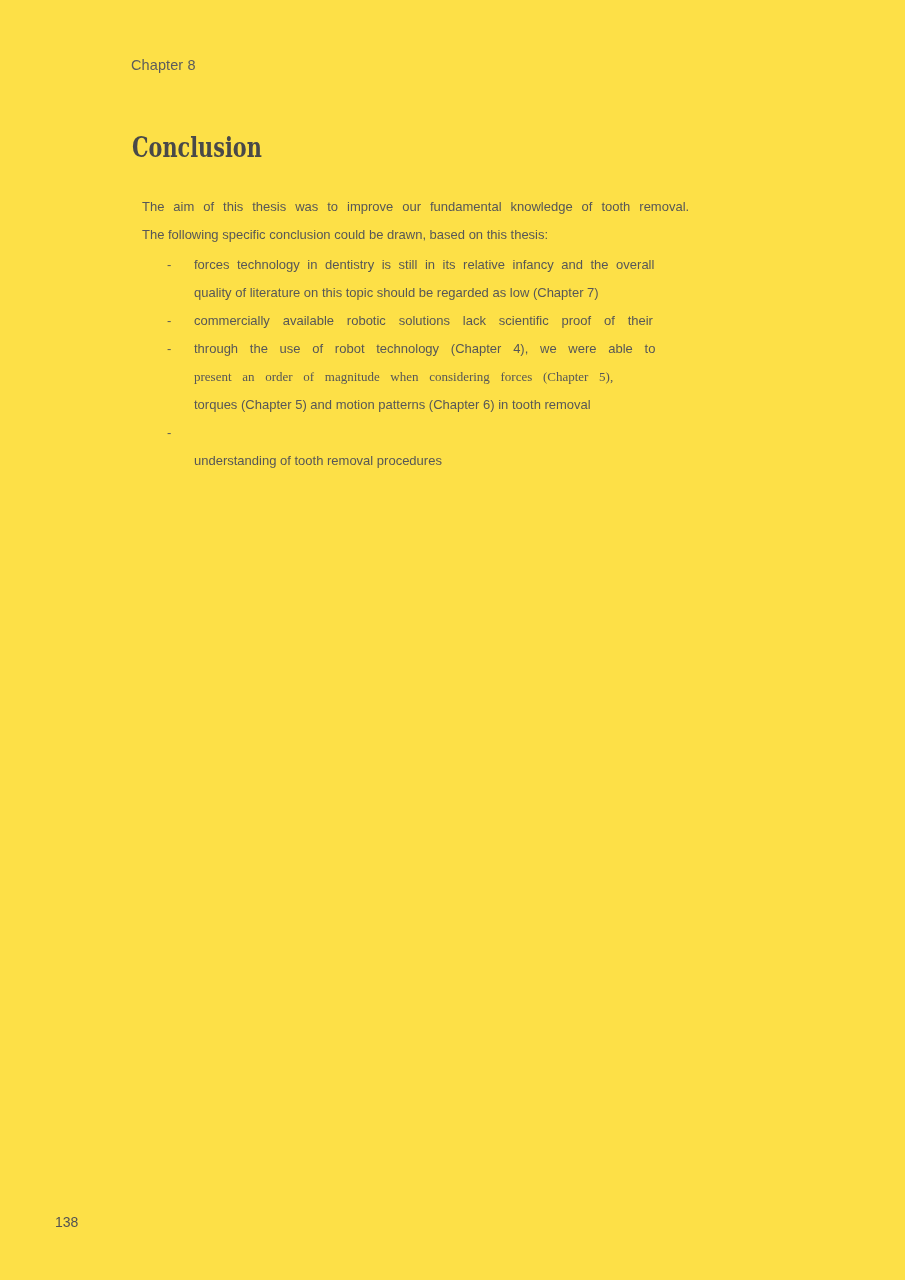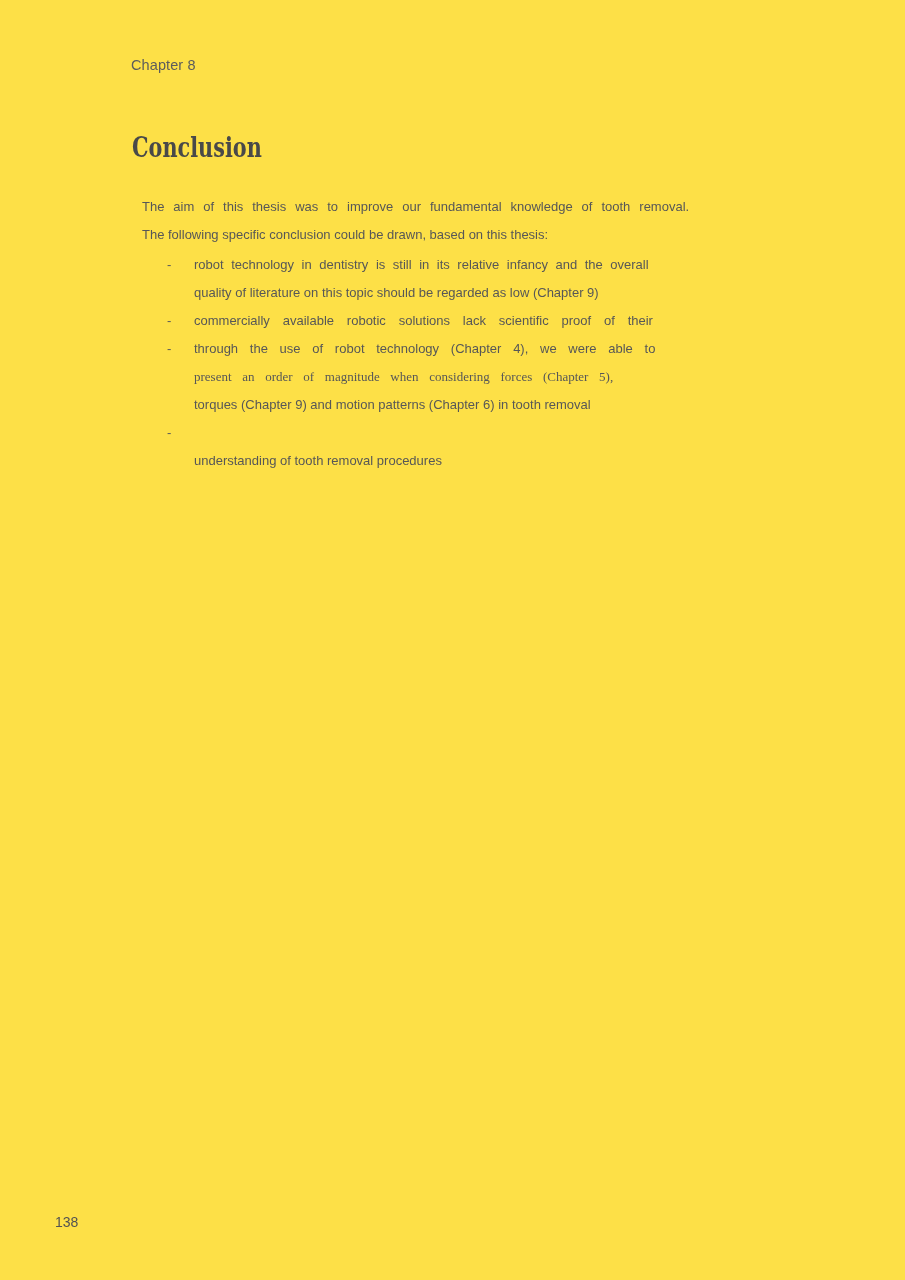--- a/index.html
+++ b/index.html
@@ -81,32 +81,32 @@
   <div class="content">
 
     <div class="paragraph">
       <div class="line j" style="word-spacing: 5.34736px;"><span class="ltext">The aim of this thesis was to improve our fundamental knowledge of tooth removal.</span></div>
       <div class="line"><span class="ltext">The following specific conclusion could be drawn, based on this thesis:</span></div>
     </div>
 
     <div class="bullet-list">
 
       <div class="list-item">
-        <div class="line j" style="word-spacing: 3.92318px;"><span class="dash">-</span><span class="ltext">robot technology in dentistry is still in its relative infancy and the overall</span></div>
-        <div class="line"><span class="ltext">quality of literature on this topic should be regarded as low (Chapter 9)</span></div>
+        <div class="line j" style="word-spacing: 3.92318px;"><span class="dash">-</span><span class="ltext">forces technology in dentistry is still in its relative infancy and the overall</span></div>
+        <div class="line"><span class="ltext">quality of literature on this topic should be regarded as low (Chapter 7)</span></div>
       </div>
 
       <div class="list-item">
         <div class="line j" style="word-spacing: 9.22852px;"><span class="dash">-</span><span class="ltext">commercially available robotic solutions lack scientific proof of their</span></div>
       </div>
 
       <div class="list-item">
         <div class="line j" style="word-spacing: 8.11364px;"><span class="dash">-</span><span class="ltext">through the use of robot technology (Chapter 4), we were able to</span></div>
         <div class="line j" style="word-spacing: 7.43056px; font-family: Liberation Serif, serif;"><span class="ltext">present an order of magnitude when considering forces (Chapter 5),</span></div>
-        <div class="line"><span class="ltext">torques (Chapter 9) and motion patterns (Chapter 6) in tooth removal</span></div>
+        <div class="line"><span class="ltext">torques (Chapter 5) and motion patterns (Chapter 6) in tooth removal</span></div>
       </div>
 
       <div class="list-item">
         <div class="line j" style="word-spacing: 9.63021px;"><span class="dash">-</span></div>
         <div class="line"><span class="ltext">understanding of tooth removal procedures</span></div>
       </div>
 
     </div>
   </div>
 

